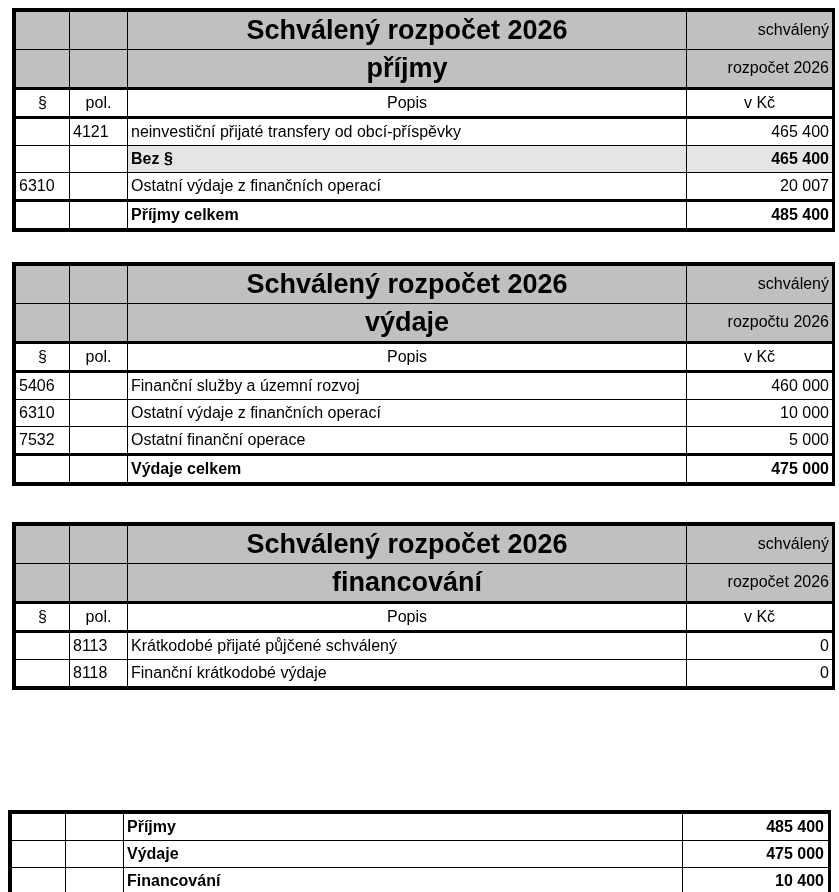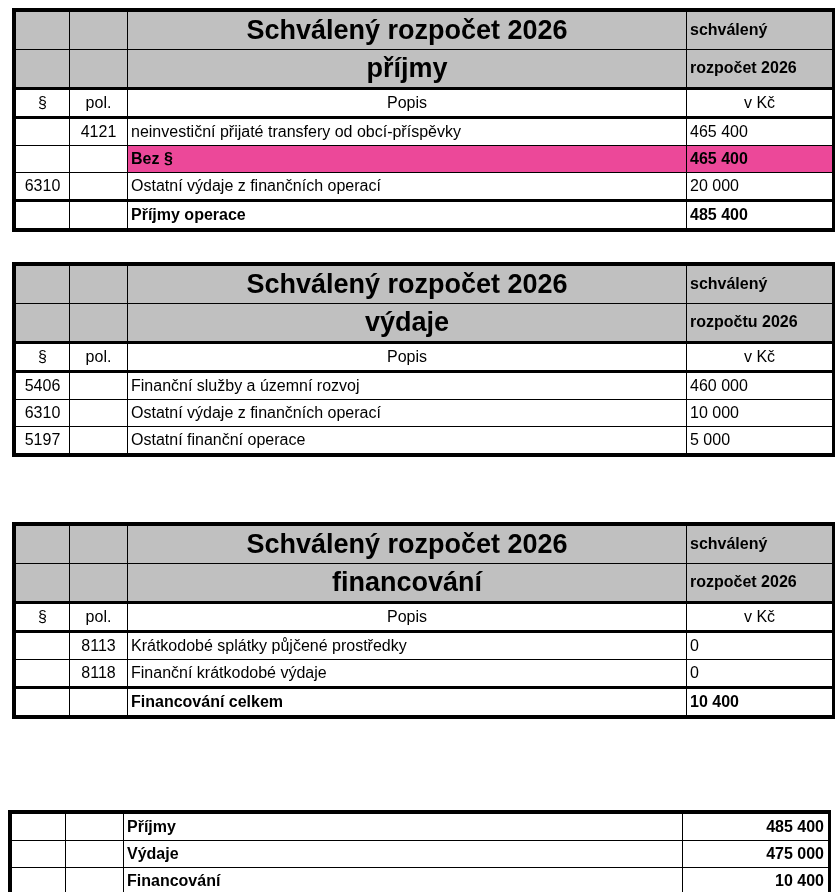--- a/index.html
+++ b/index.html
@@ -65,41 +65,41 @@
   tr.hdr-title td.title-cell,
   tr.hdr-sub td.title-cell {
     text-align: center;
     font-weight: bold;
   }
   tr.hdr-title td.title-cell { font-size: 27px; }
   tr.hdr-sub   td.title-cell { font-size: 27px; }
 
   tr.hdr-title td.amt-cell,
   tr.hdr-sub   td.amt-cell {
-    text-align: left;
+    text-align: right;
     font-size: 16px;
-    font-weight: bold;
+    font-weight: normal;
   }
 
   
   tr.colhead td {
     text-align: center;
     font-size: 16px;
     border-top: 3px solid #000;
     border-bottom: 3px solid #000;
   }
 
   
-  td.par, td.pol { text-align: center; }
+  td.par, td.pol { text-align: left; }
   td.desc { text-align: left; }
-  td.amt  { text-align: left; padding-right: 4px; }
+  td.amt  { text-align: right; padding-right: 4px; }
 
   tr.subtotal td.desc,
   tr.subtotal td.amt {
-    background: #ec4899;
+    background: #e5e5e5;
     font-weight: bold;
   }
 
   tr.total td {
     border-top: 3px solid #000;
     font-weight: bold;
   }
   tr.total td.desc { font-weight: bold; }
   tr.total td.amt  { font-weight: bold; }
 
@@ -178,26 +178,26 @@
         <tr class="subtotal">
           <td class="par"></td>
           <td class="pol"></td>
           <td class="desc">Bez §</td>
           <td class="amt">465 400</td>
         </tr>
         <tr class="data">
           <td class="par">6310</td>
           <td class="pol"></td>
           <td class="desc">Ostatní výdaje z finančních operací</td>
-          <td class="amt">20 000</td>
+          <td class="amt">20 007</td>
         </tr>
         <tr class="total">
           <td class="par"></td>
           <td class="pol"></td>
-          <td class="desc">Příjmy operace</td>
+          <td class="desc">Příjmy celkem</td>
           <td class="amt">485 400</td>
         </tr>
       </tbody>
     </table>
   </div>
 
   <div class="budget-block" id="block-1" style="top:262px;">
     <table class="budget">
       <colgroup>
           <col class="c-par">
@@ -231,24 +231,30 @@
           <td class="desc">Finanční služby a územní rozvoj</td>
           <td class="amt">460 000</td>
         </tr>
         <tr class="data">
           <td class="par">6310</td>
           <td class="pol"></td>
           <td class="desc">Ostatní výdaje z finančních operací</td>
           <td class="amt">10 000</td>
         </tr>
         <tr class="data">
-          <td class="par">5197</td>
+          <td class="par">7532</td>
           <td class="pol"></td>
           <td class="desc">Ostatní finanční operace</td>
           <td class="amt">5 000</td>
+        </tr>
+        <tr class="total">
+          <td class="par"></td>
+          <td class="pol"></td>
+          <td class="desc">Výdaje celkem</td>
+          <td class="amt">475 000</td>
         </tr>
       </tbody>
     </table>
   </div>
 
   <div class="budget-block" id="block-2" style="top:522px;">
     <table class="budget">
       <colgroup>
           <col class="c-par">
           <col class="c-pol">
@@ -271,34 +277,28 @@
         <tr class="colhead">
           <td>§</td>
           <td>pol.</td>
           <td>Popis</td>
           <td>v Kč</td>
         </tr>
 
         <tr class="data">
           <td class="par"></td>
           <td class="pol">8113</td>
-          <td class="desc">Krátkodobé splátky půjčené prostředky</td>
+          <td class="desc">Krátkodobé přijaté půjčené schválený</td>
           <td class="amt">0</td>
         </tr>
         <tr class="data">
           <td class="par"></td>
           <td class="pol">8118</td>
           <td class="desc">Finanční krátkodobé výdaje</td>
           <td class="amt">0</td>
-        </tr>
-        <tr class="total">
-          <td class="par"></td>
-          <td class="pol"></td>
-          <td class="desc">Financování celkem</td>
-          <td class="amt">10 400</td>
         </tr>
       </tbody>
     </table>
   </div>
 
   <div class="summary-block" style="top:810px;">
     <table class="summary">
       <colgroup>
           <col class="c-par">
           <col class="c-pol">

